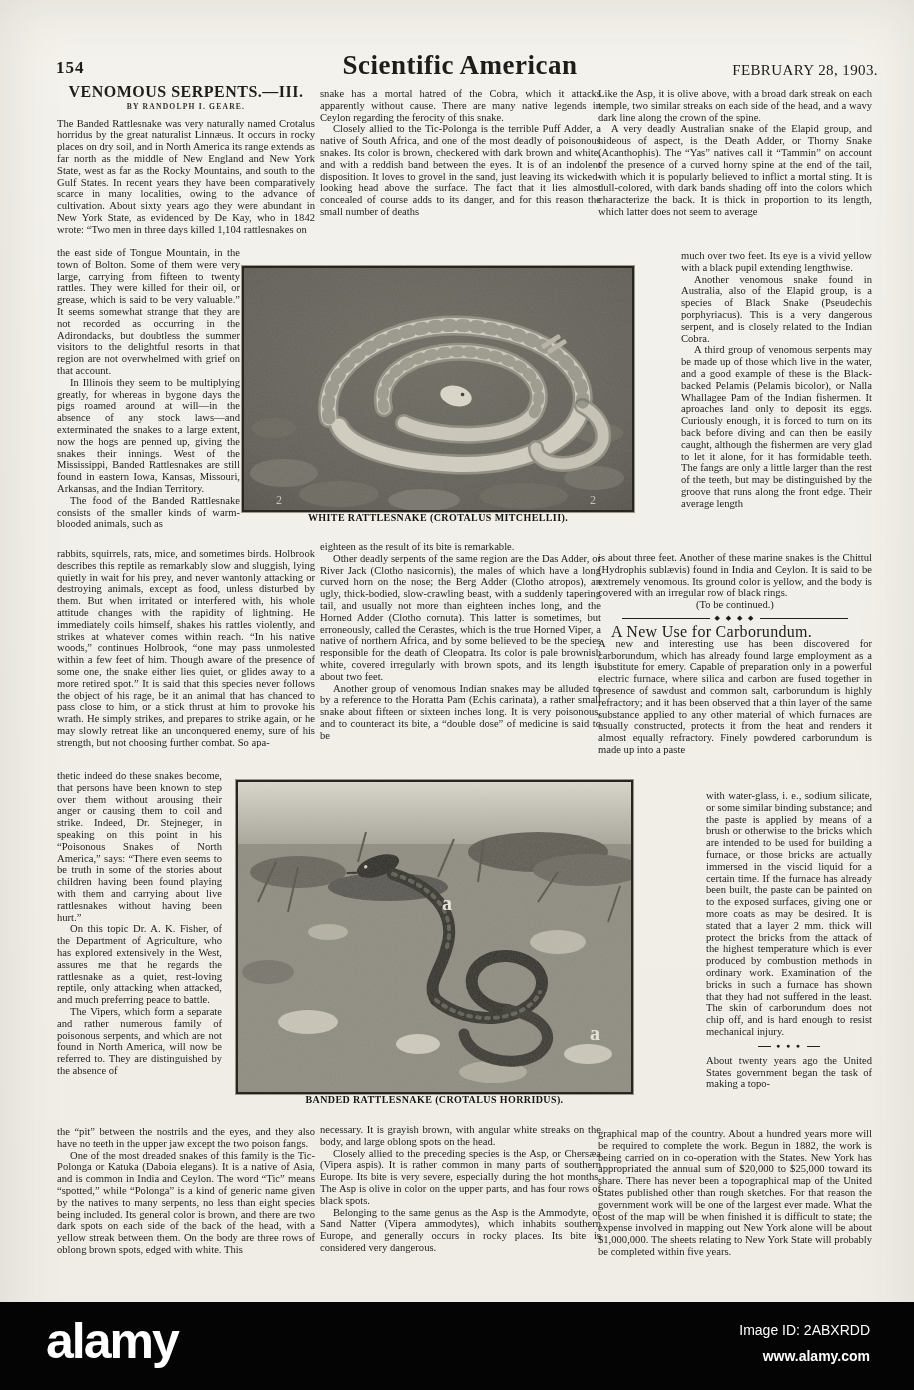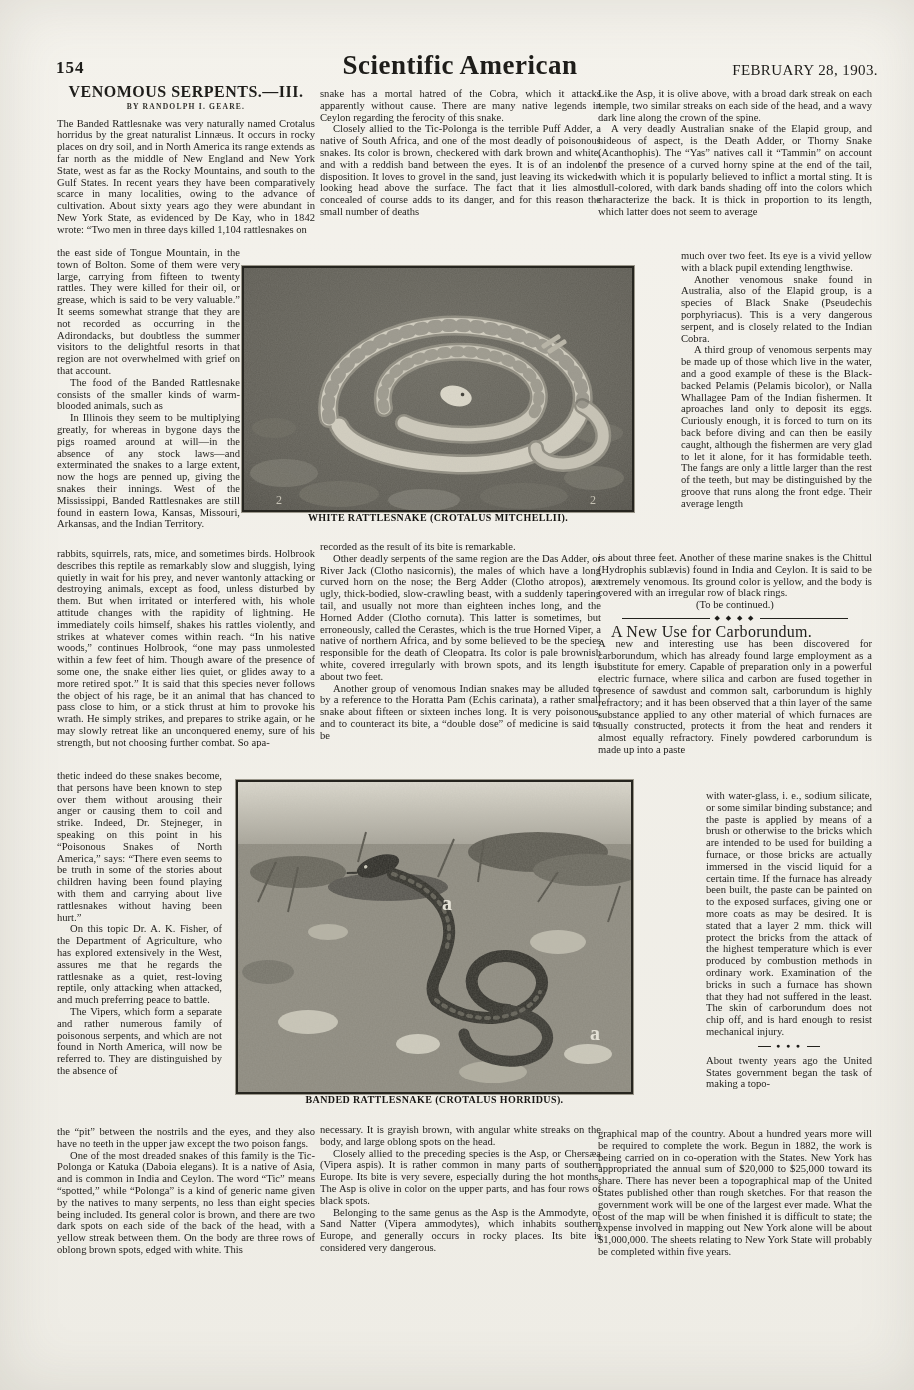--- a/index.html
+++ b/index.html
@@ -41,22 +41,22 @@
   <div class="hdr-masthead">Scientific American</div>
   <div class="hdr-date">FEBRUARY 28, 1903.</div>
 
   <div class="tb" style="left:57px;top:86px;width:258px;height:161px;">
     <h1 class="art-title">VENOMOUS SERPENTS.—III.</h1>
     <div class="byline">BY RANDOLPH I. GEARE.</div>
     <p class="cont">The Banded Rattlesnake was very naturally named Crotalus horridus by the great naturalist Linnæus. It occurs in rocky places on dry soil, and in North America its range extends as far north as the middle of New England and New York State, west as far as the Rocky Mountains, and south to the Gulf States. In recent years they have been comparatively scarce in many localities, owing to the advance of cultivation. About sixty years ago they were abundant in New York State, as evidenced by De Kay, who in 1842 wrote: “Two men in three days killed 1,104 rattlesnakes on</p>
   </div>
   <div class="tb" style="left:57px;top:247px;width:183px;height:299px;">
     <p class="cont">the east side of Tongue Mountain, in the town of Bolton. Some of them were very large, carrying from fifteen to twenty rattles. They were killed for their oil, or grease, which is said to be very valuable.” It seems somewhat strange that they are not recorded as occurring in the Adirondacks, but doubtless the summer visitors to the delightful resorts in that region are not overwhelmed with grief on that account.</p>
+    <p>In Illinois they seem to be multiplying greatly, for whereas in bygone days the pigs roamed around at will—in the absence of any stock laws—and exterminated the snakes to a large extent, now the hogs are penned up, giving the snakes their innings. West of the Mississippi, Banded Rattlesnakes are still found in eastern Iowa, Kansas, Missouri, Arkansas, and the Indian Territory.</p>
     <p>The food of the Banded Rattlesnake consists of the smaller kinds of warm-blooded animals, such as</p>
-    <p>In Illinois they seem to be multiplying greatly, for whereas in bygone days the pigs roamed around at will—in the absence of any stock laws—and exterminated the snakes to a large extent, now the hogs are penned up, giving the snakes their innings. West of the Mississippi, Banded Rattlesnakes are still found in eastern Iowa, Kansas, Missouri, Arkansas, and the Indian Territory.</p>
   </div>
   <div class="tb" style="left:57px;top:548px;width:258px;height:221px;">
     <p class="cont">rabbits, squirrels, rats, mice, and sometimes birds. Holbrook describes this reptile as remarkably slow and sluggish, lying quietly in wait for his prey, and never wantonly attacking or destroying animals, except as food, unless disturbed by them. But when irritated or interfered with, his whole attitude changes with the rapidity of lightning. He immediately coils himself, shakes his rattles violently, and strikes at whatever comes within reach. “In his native woods,” continues Holbrook, “one may pass unmolested within a few feet of him. Though aware of the presence of some one, the snake either lies quiet, or glides away to a more retired spot.” It is said that this species never follows the object of his rage, be it an animal that has chanced to pass close to him, or a stick thrust at him to provoke his wrath. He simply strikes, and prepares to strike again, or he may slowly retreat like an unconquered enemy, sure of his strength, but not choosing further combat. So apa-</p>
   </div>
   <div class="tb" style="left:57px;top:770px;width:165px;height:354px;">
     <p class="cont">thetic indeed do these snakes become, that persons have been known to step over them without arousing their anger or causing them to coil and strike. Indeed, Dr. Stejneger, in speaking on this point in his “Poisonous Snakes of North America,” says: “There even seems to be truth in some of the stories about children having been found playing with them and carrying about live rattlesnakes without having been hurt.”</p>
     <p>On this topic Dr. A. K. Fisher, of the Department of Agriculture, who has explored extensively in the West, assures me that he regards the rattlesnake as a quiet, rest-loving reptile, only attacking when attacked, and much preferring peace to battle.</p>
     <p>The Vipers, which form a separate and rather numerous family of poisonous serpents, and which are not found in North America, will now be referred to. They are distinguished by the absence of</p>
   </div>
   <div class="tb" style="left:57px;top:1126px;width:258px;height:156px;">
@@ -109,21 +109,21 @@
         <circle cx="218" cy="125" r="1.8" fill="#3a3933"></circle>
       </g>
       <rect width="388" height="242" filter="url(#gr1)" opacity="0.35"></rect>
       <text x="32" y="236" font-size="12" fill="#d8d4c6" opacity="0.85" font-family="Liberation Serif, serif">2</text>
       <text x="346" y="236" font-size="12" fill="#d8d4c6" opacity="0.85" font-family="Liberation Serif, serif">2</text>
     </svg>
     <div class="figcap">WHITE RATTLESNAKE (CROTALUS MITCHELLII).</div>
   </div>
 
   <div class="tb" style="left:320px;top:541px;width:281px;height:234px;">
-    <p class="cont">recorded as the result of its bite is remarkable.</p>
+    <p class="cont">eighteen as the result of its bite is remarkable.</p>
     <p>Other deadly serpents of the same region are the Das Adder, or River Jack (Clotho nasicornis), the males of which have a long curved horn on the nose; the Berg Adder (Clotho atropos), an ugly, thick-bodied, slow-crawling beast, with a suddenly tapering tail, and usually not more than eighteen inches long, and the Horned Adder (Clotho cornuta). This latter is sometimes, but erroneously, called the Cerastes, which is the true Horned Viper, a native of northern Africa, and by some believed to be the species responsible for the death of Cleopatra. Its color is pale brownish white, covered irregularly with brown spots, and its length is about two feet.</p>
     <p>Another group of venomous Indian snakes may be alluded to by a reference to the Horatta Pam (Echis carinata), a rather small snake about fifteen or sixteen inches long. It is very poisonous, and to counteract its bite, a “double dose” of medicine is said to be</p>
   </div>
 
   <div class="figure" style="left:236px;top:780px;width:397px;">
     <svg class="frame" width="393" height="310" viewBox="0 0 393 310">
       <defs>
         <filter id="gr2" x="0" y="0" width="100%" height="100%">
           <feTurbulence type="fractalNoise" baseFrequency="0.7" numOctaves="2" seed="9" result="n"></feTurbulence>
           <feColorMatrix in="n" type="matrix" values="0 0 0 0 0.48, 0 0 0 0 0.47, 0 0 0 0 0.42, 0 0 0 0.55 0"></feColorMatrix>
@@ -196,14 +196,21 @@
     <p class="cont">with water-glass, i. e., sodium silicate, or some similar binding substance; and the paste is applied by means of a brush or otherwise to the bricks which are intended to be used for building a furnace, or those bricks are actually immersed in the viscid liquid for a certain time. If the furnace has already been built, the paste can be painted on to the exposed surfaces, giving one or more coats as may be desired. It is stated that a layer 2 mm. thick will protect the bricks from the attack of the highest temperature which is ever produced by combustion methods in ordinary work. Examination of the bricks in such a furnace has shown that they had not suffered in the least. The skin of carborundum does not chip off, and is hard enough to resist mechanical injury.</p>
     <div class="orn short">
         <span>● ● ●</span>
       </div>
     <p class="cont">About twenty years ago the United States government began the task of making a topo-</p>
   </div>
   <div class="tb" style="left:598px;top:1128px;width:274px;height:154px;">
     <p class="cont">graphical map of the country. About a hundred years more will be required to complete the work. Begun in 1882, the work is being carried on in co-operation with the States. New York has appropriated the annual sum of $20,000 to $25,000 toward its share. There has never been a topographical map of the United States published other than rough sketches. For that reason the government work will be one of the largest ever made. What the cost of the map will be when finished it is difficult to state; the expense involved in mapping out New York alone will be about $1,000,000. The sheets relating to New York State will probably be completed within five years.</p>
   </div>
 
+  <div class="wm-bar">
+    <div class="wm-logo">alamy</div>
+    <div class="wm-info">
+      <div>Image ID: 2ABXRDD</div>
+      <div class="wm-url">www.alamy.com</div>
+    </div>
+  </div>
 
 </div>
 
 </body></html>

